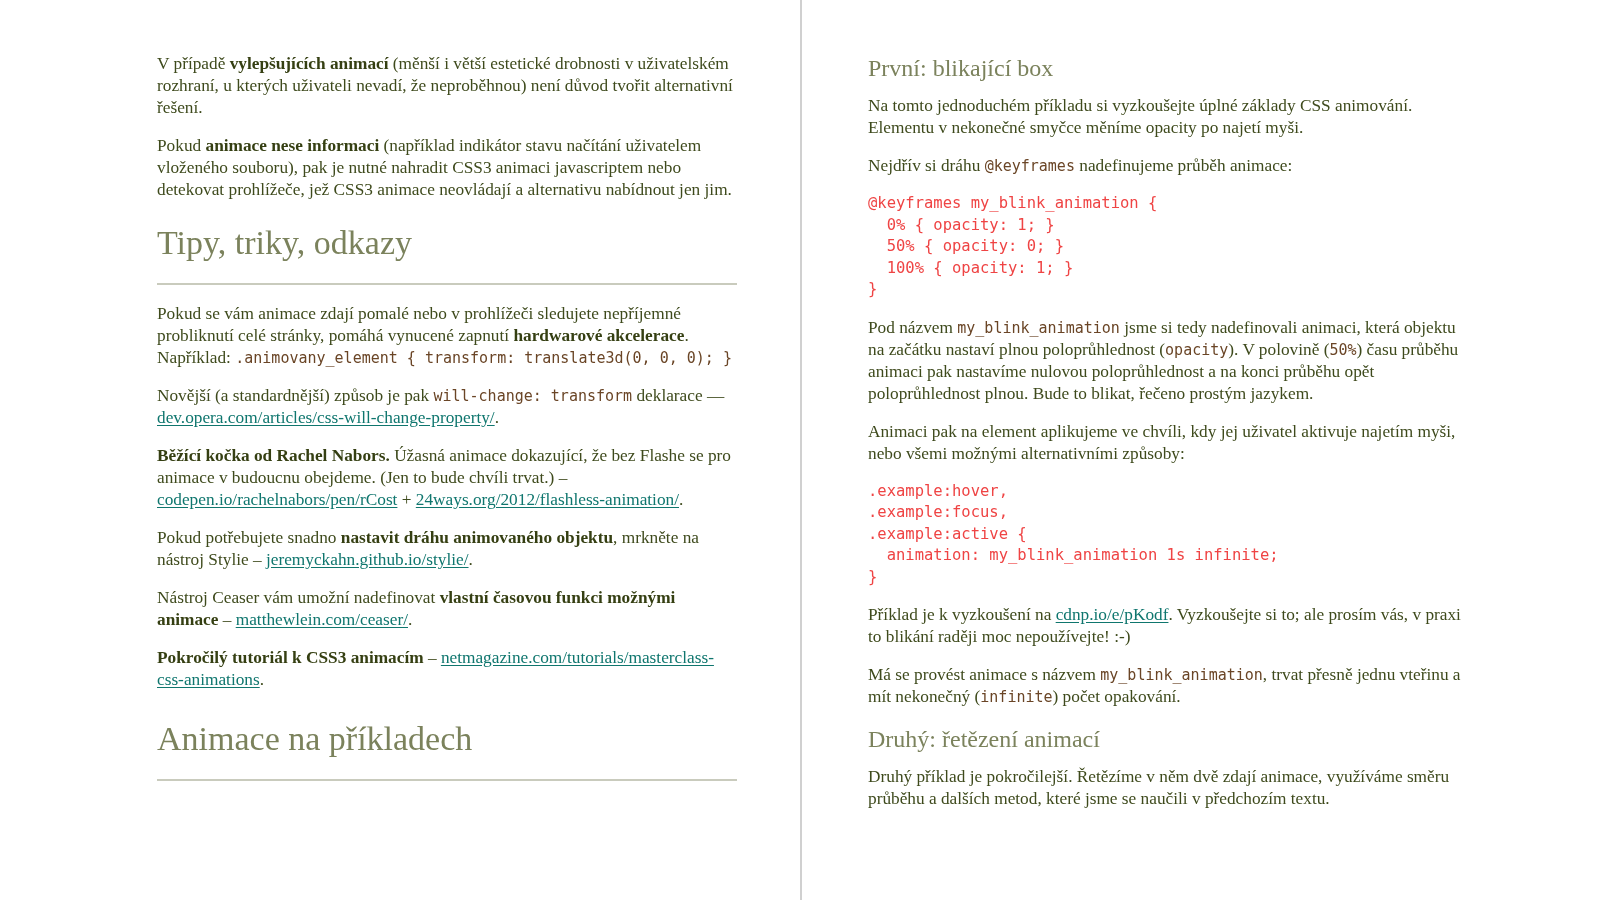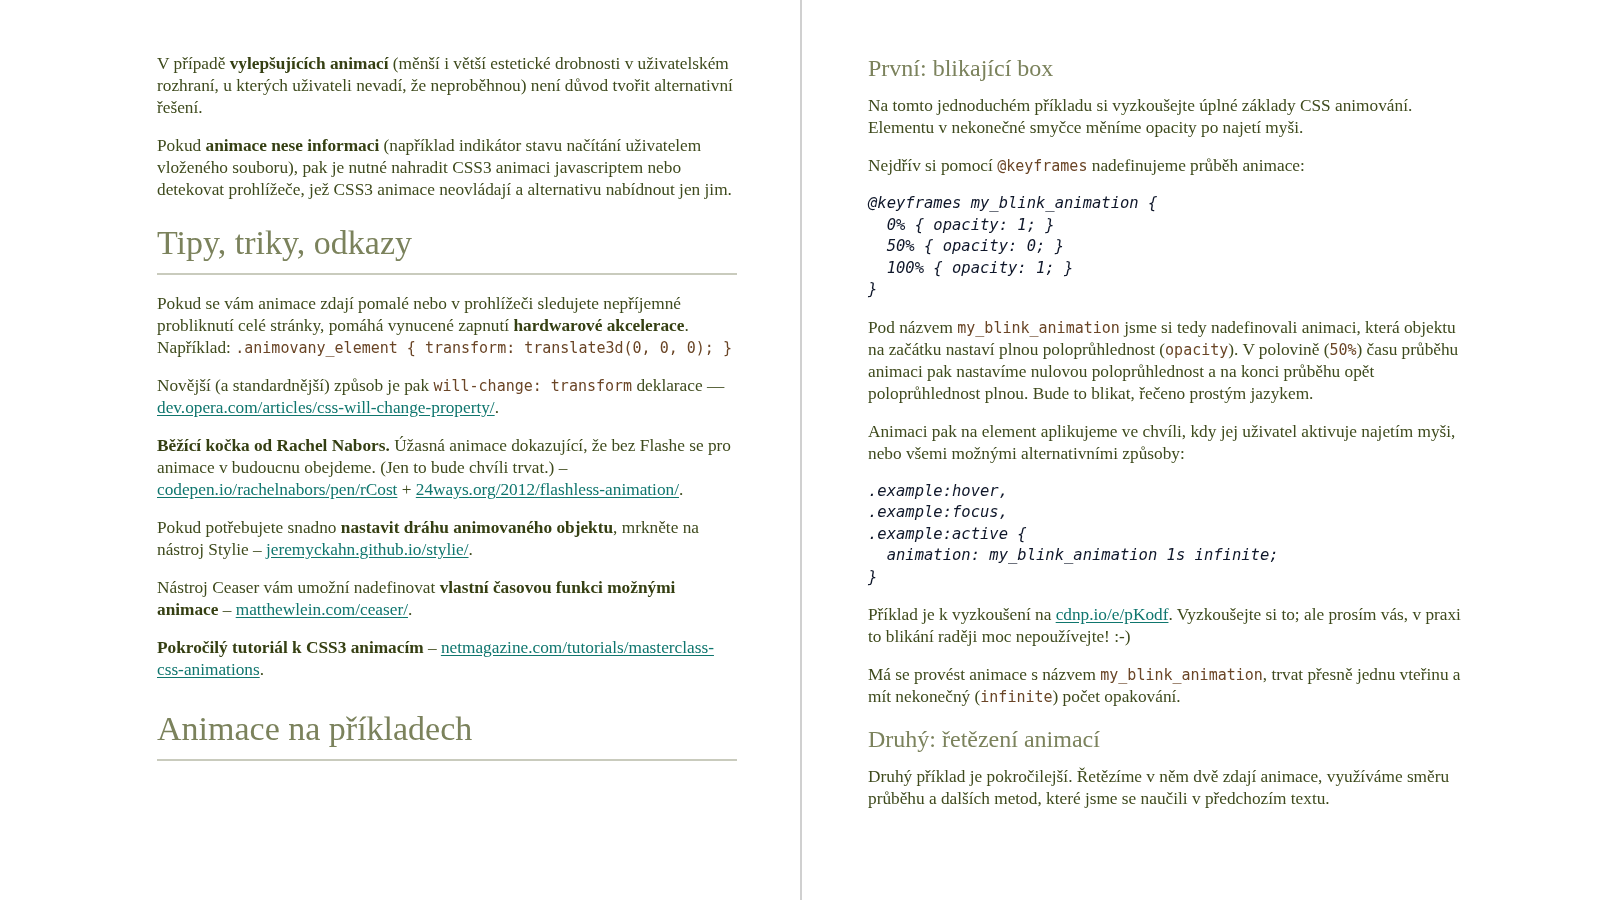--- a/index.html
+++ b/index.html
@@ -70,39 +70,38 @@
       text-decoration: underline;
       text-underline-offset: 2px;
     }
     h2.section-heading {
       font-family: "Liberation Serif", "DejaVu Serif", serif;
       font-weight: normal;
       font-size: 34px;
       line-height: 40px;
       color: #7b825c;
       margin: 0;
-      padding-bottom: 10px;
+      padding-bottom: 20px;
       border-bottom: 2px solid #c9cbbd;
     }
     h3.sub-heading {
       font-family: "Liberation Serif", "DejaVu Serif", serif;
       font-weight: normal;
       font-size: 24px;
       line-height: 30px;
       color: #7b825c;
       margin: 0 0 12px 0;
     }
     pre.code-block {
       font-family: "DejaVu Sans Mono", "Liberation Mono", monospace;
       font-size: 15.5px;
       line-height: 21.5px;
-      color: #0f172a;
+      color: #ef4444;
       margin: 0 0 16px 0;
       white-space: pre;
-      font-style: italic;
     }
     .heading-tips {
       margin-top: 22px !important;
       margin-bottom: 18px !important;
     }
     .heading-examples {
       margin-top: 28px !important;
     }
   </style>
 </head>
@@ -136,21 +135,21 @@
 
 <div class="divider"></div>
 
 <div class="page page-right">
   <div class="column column-right">
 
     <h3 class="sub-heading">První: blikající box</h3>
 
     <p>Na tomto jednoduchém příkladu si vyzkoušejte úplné základy CSS animování. Elementu v nekonečné smyčce měníme opacity po najetí myši.</p>
 
-    <p><span>Nejdřív si pomocí </span><code>@keyframes</code><span> nadefinujeme průběh animace:</span></p>
+    <p><span>Nejdřív si dráhu </span><code>@keyframes</code><span> nadefinujeme průběh animace:</span></p>
 
     <pre class="code-block">@keyframes my_blink_animation {
   0% { opacity: 1; }
   50% { opacity: 0; }
   100% { opacity: 1; }
 }</pre>
 
     <p><span>Pod názvem </span><code>my_blink_animation</code><span> jsme si tedy nadefinovali animaci, která objektu na začátku nastaví plnou poloprůhlednost (</span><code>opacity</code><span>). V polovině (</span><code>50%</code><span>) času průběhu animaci pak nastavíme nulovou poloprůhlednost a na konci průběhu opět poloprůhlednost plnou. Bude to blikat, řečeno prostým jazykem.</span></p>
 
     <p>Animaci pak na element aplikujeme ve chvíli, kdy jej uživatel aktivuje najetím myši, nebo všemi možnými alternativními způsoby:</p>

